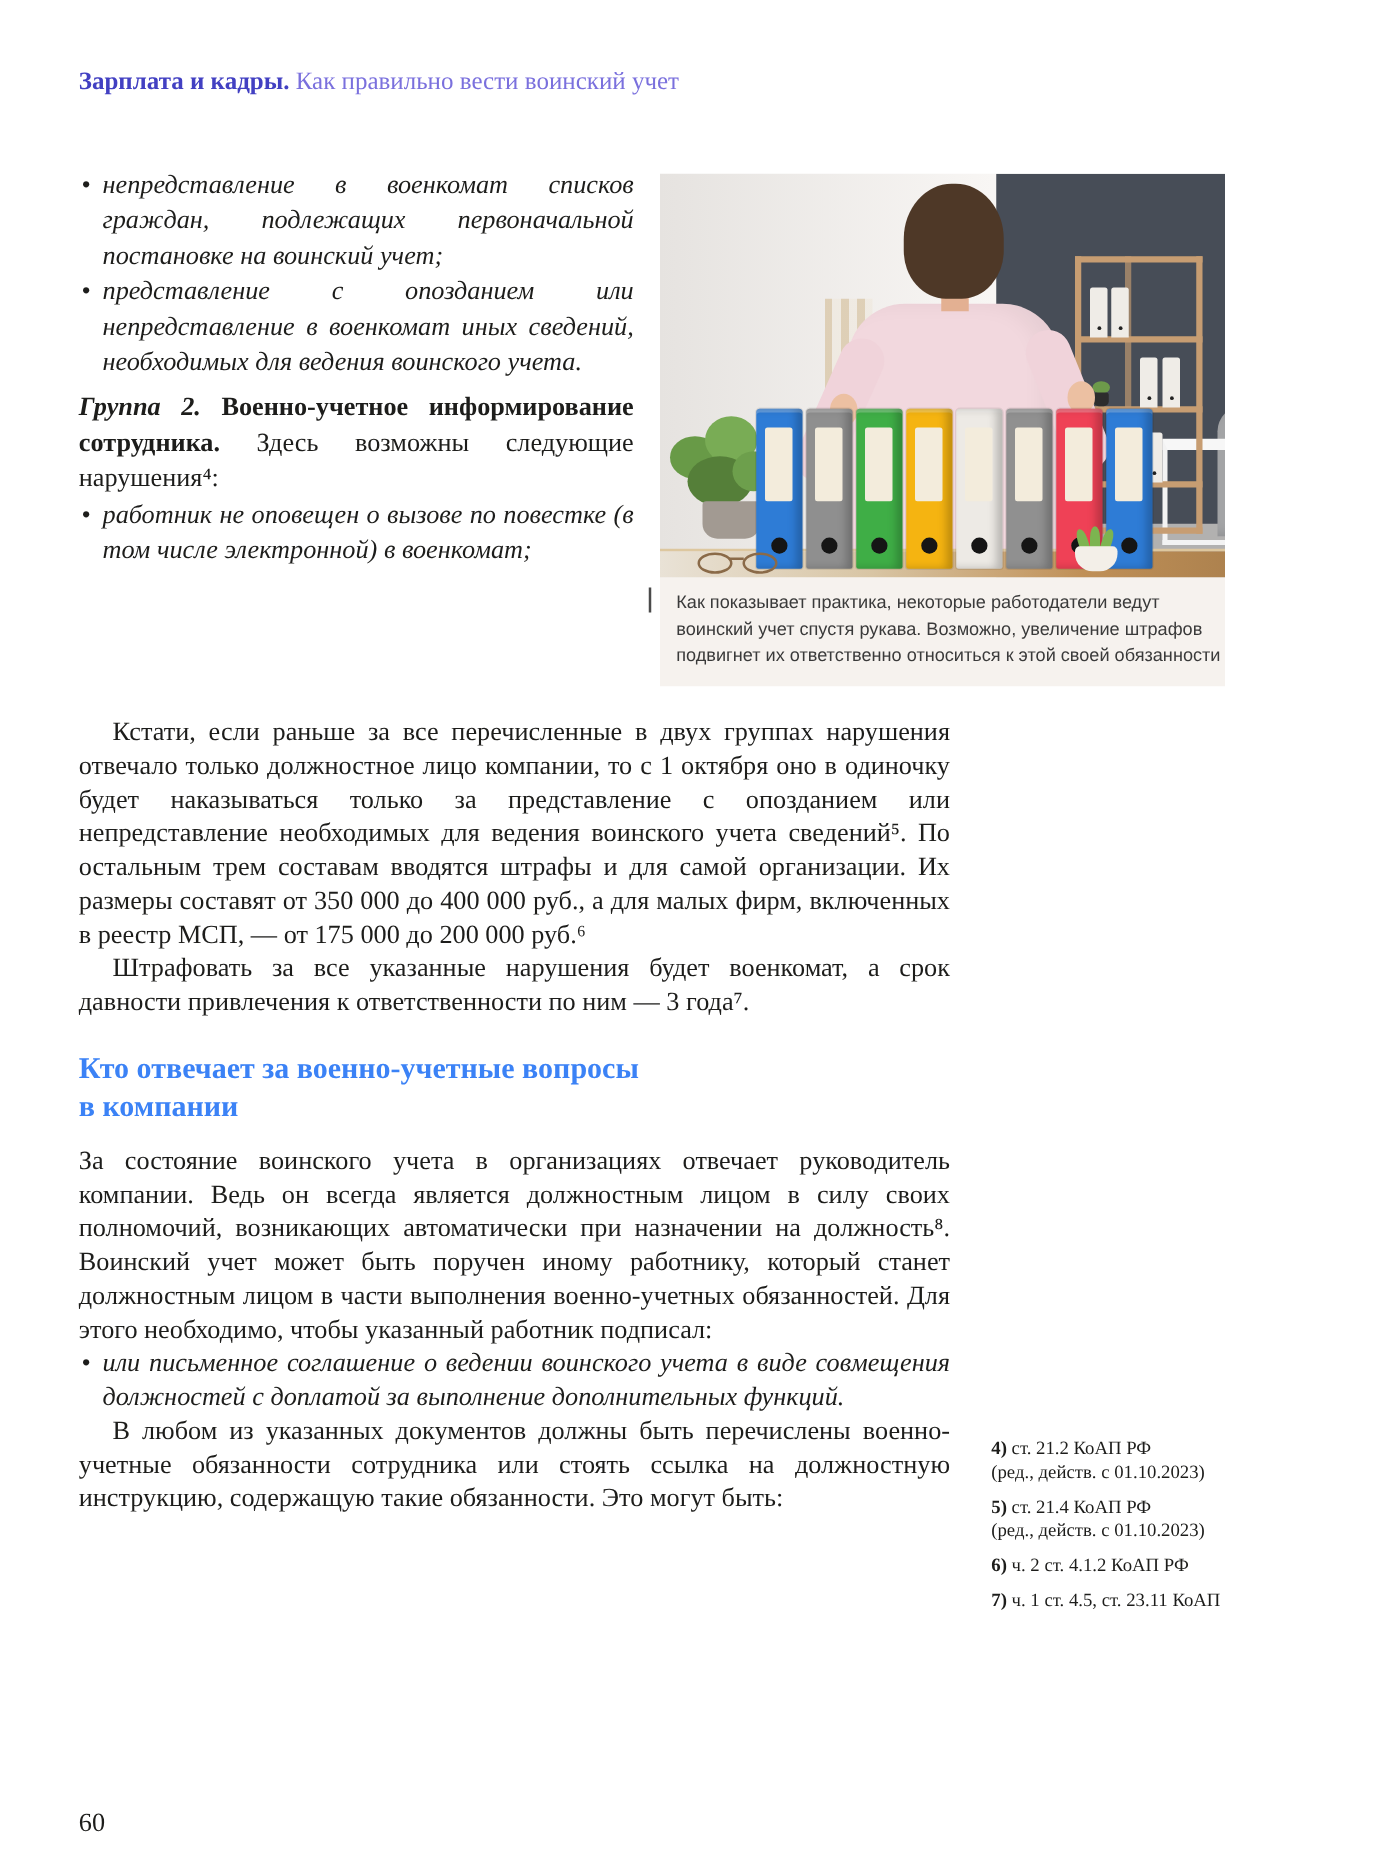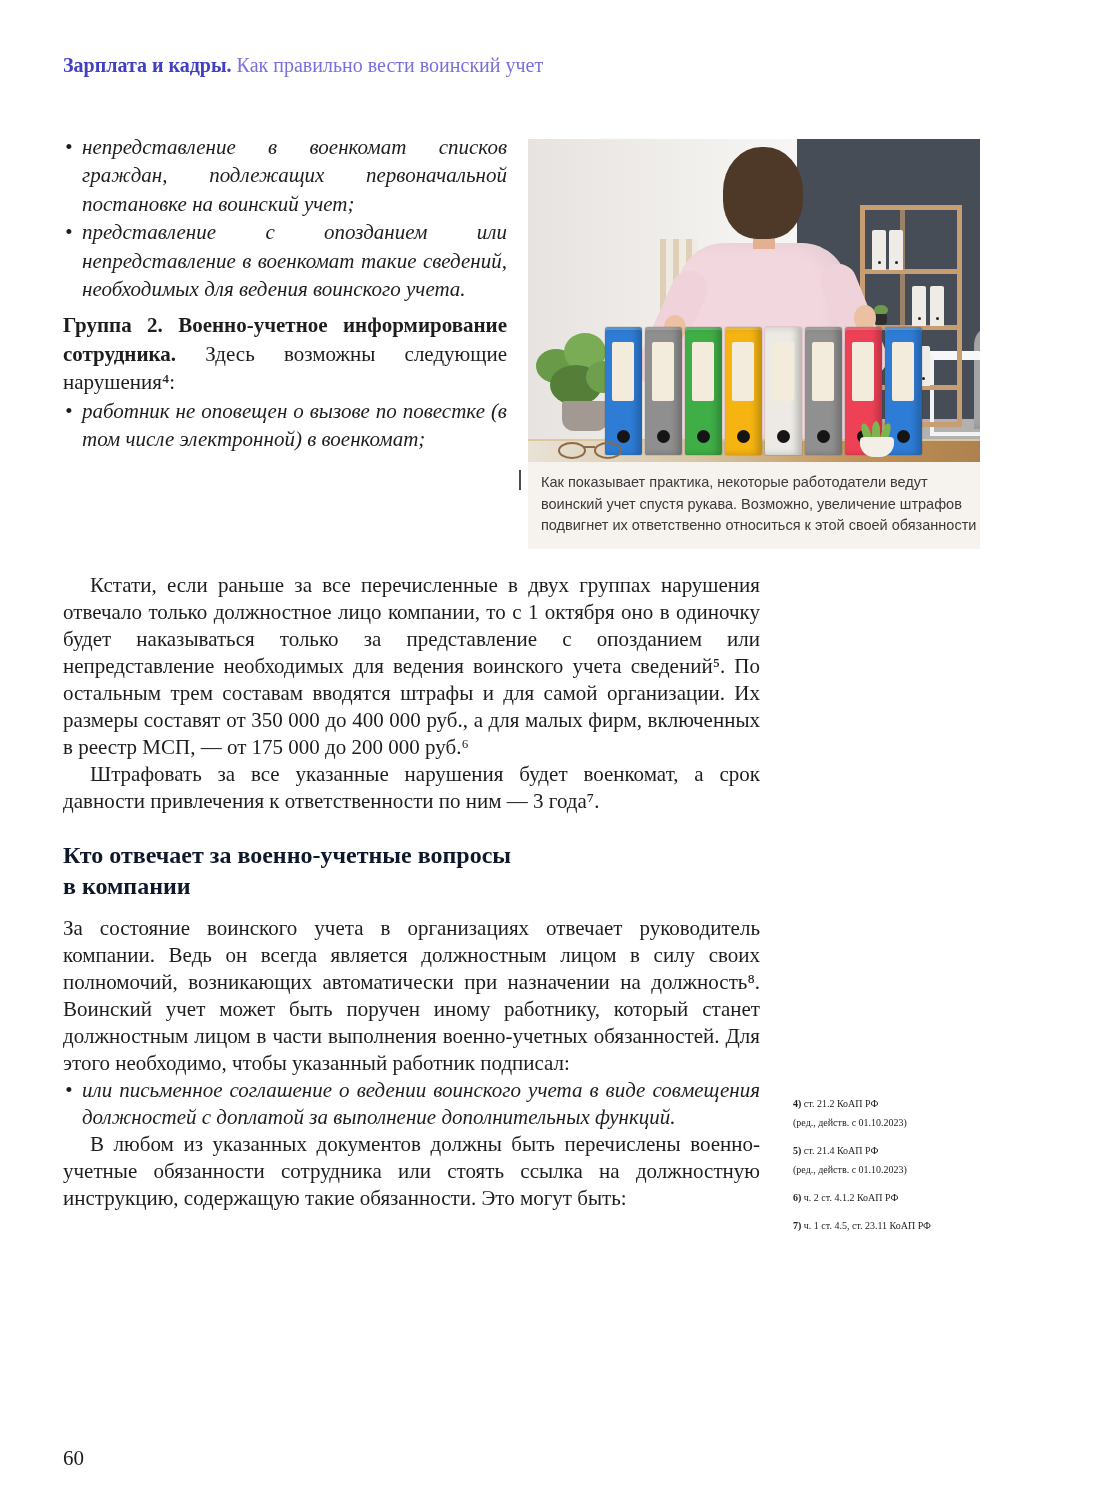--- a/index.html
+++ b/index.html
@@ -11,21 +11,21 @@
   .hdr .brand{font-weight:bold;color:var(--brand,#4240c2);}
   .hdr .topic{color:var(--topic,#7a70dd);}
 
   
   .col-left{position:absolute;left:63px;top:133px;width:444px;
             font-size:21px;line-height:28.4px;text-align:justify;hyphens:auto;}
   ul.bullets{margin:0;padding:0;list-style:none;}
   ul.bullets li{position:relative;padding-left:19px;margin:0;font-style:italic;}
   ul.bullets li::before{content:"•";position:absolute;left:2px;top:0;}
   .g2{margin:8px 0 0 0;}
-  .g2 .g2-label{font-weight:bold;}
+  .g2 .g2-label{font-style:italic;font-weight:bold;}
   .g2 .g2-title{font-weight:bold;font-style:normal;}
 
   
   .photo-block{position:absolute;left:528px;top:139px;width:484px;margin:0;}
   .photo{position:relative;width:484px;height:323px;overflow:hidden;
          background:linear-gradient(90deg,#e6e3e0,#f8f6f4 55%);}
   .ph{position:absolute;}
   .ph-wall-dark{left:269px;top:0;width:215px;height:290px;background:#474d57;}
   .ph-floor{left:269px;top:280px;width:215px;height:43px;background:#b2b1b0;}
   .ph-armchair{left:446px;top:186px;width:38px;height:104px;background:#a3a4a6;border-radius:20px 8px 0 0;box-shadow:inset -8px 0 10px rgba(0,0,0,.18);}
@@ -82,47 +82,47 @@
   .caption{position:relative;background:var(--caption_bg,#f6f2ee);min-height:62px;
            padding:10px 30px 12px 13px;font-family:"Liberation Sans","DejaVu Sans",sans-serif;
            font-size:14.5px;line-height:21.5px;color:var(--caption_text,#3a3a3a);}
   .caption::before{content:"";position:absolute;left:-9px;top:8px;width:2px;height:20px;background:#4b4b4b;}
 
   
   .main-col{position:absolute;left:63px;top:572px;width:697px;
             font-size:21px;line-height:27px;text-align:justify;hyphens:auto;}
   .main-col p{margin:0;}
   .main-col p.indent{text-indent:27px;}
-  .main-col h2{margin:25px 0 13px 0;font-size:24px;line-height:31px;color:#0f172a;text-align:left;}
+  .main-col h2{margin:25px 0 13px 0;font-size:24px;line-height:31px;color:#3b82f6;text-align:left;}
   .main-col ul.bullets li{line-height:27px;}
 
   
-  .notes{position:absolute;left:793px;top:1094px;width:224px;
-         font-size:10px;line-height:19px;text-align:left;}
+  .notes{position:absolute;left:793px;top:1150px;width:224px;
+         font-size:15px;line-height:19px;text-align:left;}
   .note{margin:0 0 9px 0;}
   .note .n{font-weight:bold;}
   .note .t{white-space:pre-line;}
 
   
   .pageno{position:absolute;left:63px;top:1446px;font-size:21px;color:#1d1d1b;}
 </style>
 </head>
 <body>
 
 <div class="page">
 
   <div class="hdr">
     <span class="brand">Зарплата и кадры.</span>
     <span class="topic">Как правильно вести воинский учет</span>
   </div>
 
   <div class="col-left">
     <ul class="bullets">
       <li>непредставление в военкомат списков граждан, подлежащих первоначальной постановке на воинский учет;</li>
-      <li>представление с опозданием или непредставление в военкомат такие сведений, необходимых для ведения воинского учета.</li>
+      <li>представление с опозданием или непредставление в военкомат иных сведений, необходимых для ведения воинского учета.</li>
     </ul>
     <p class="g2">
       <span class="g2-label">Группа 2.</span>
       <span class="g2-title">Военно-учетное информирование сотрудника.</span>
       <span>Здесь возможны следующие нарушения⁴:</span>
     </p>
     <ul class="bullets">
       <li>работник не оповещен о вызове по повестке (в том числе электронной) в военкомат;</li>
     </ul>
   </div>

